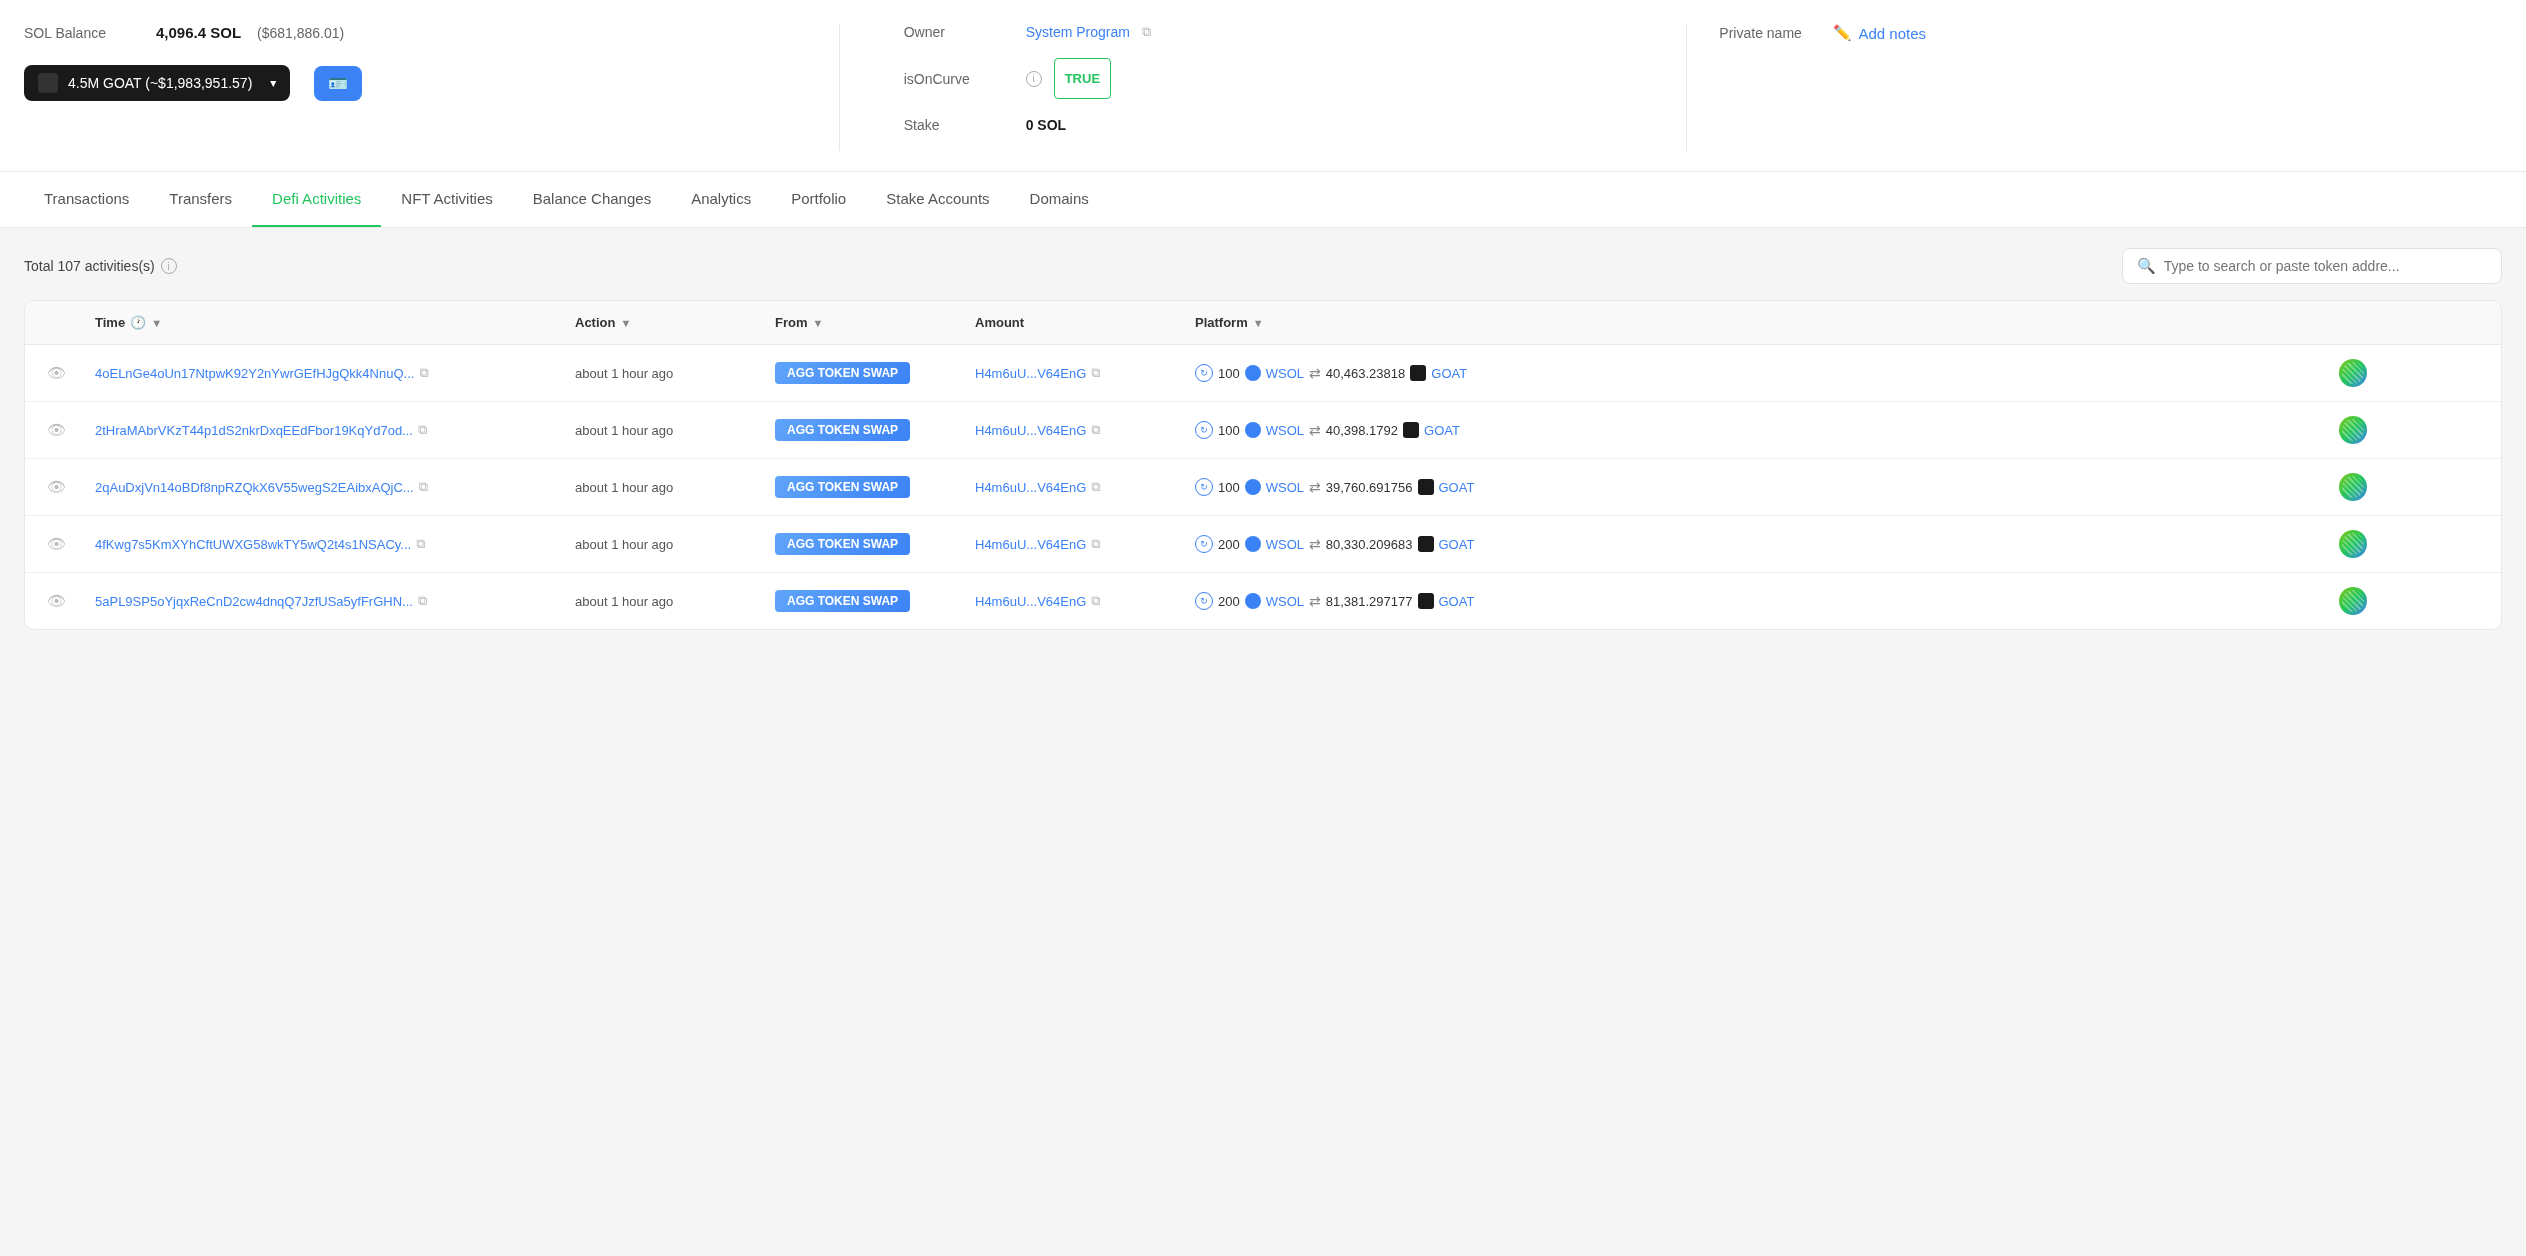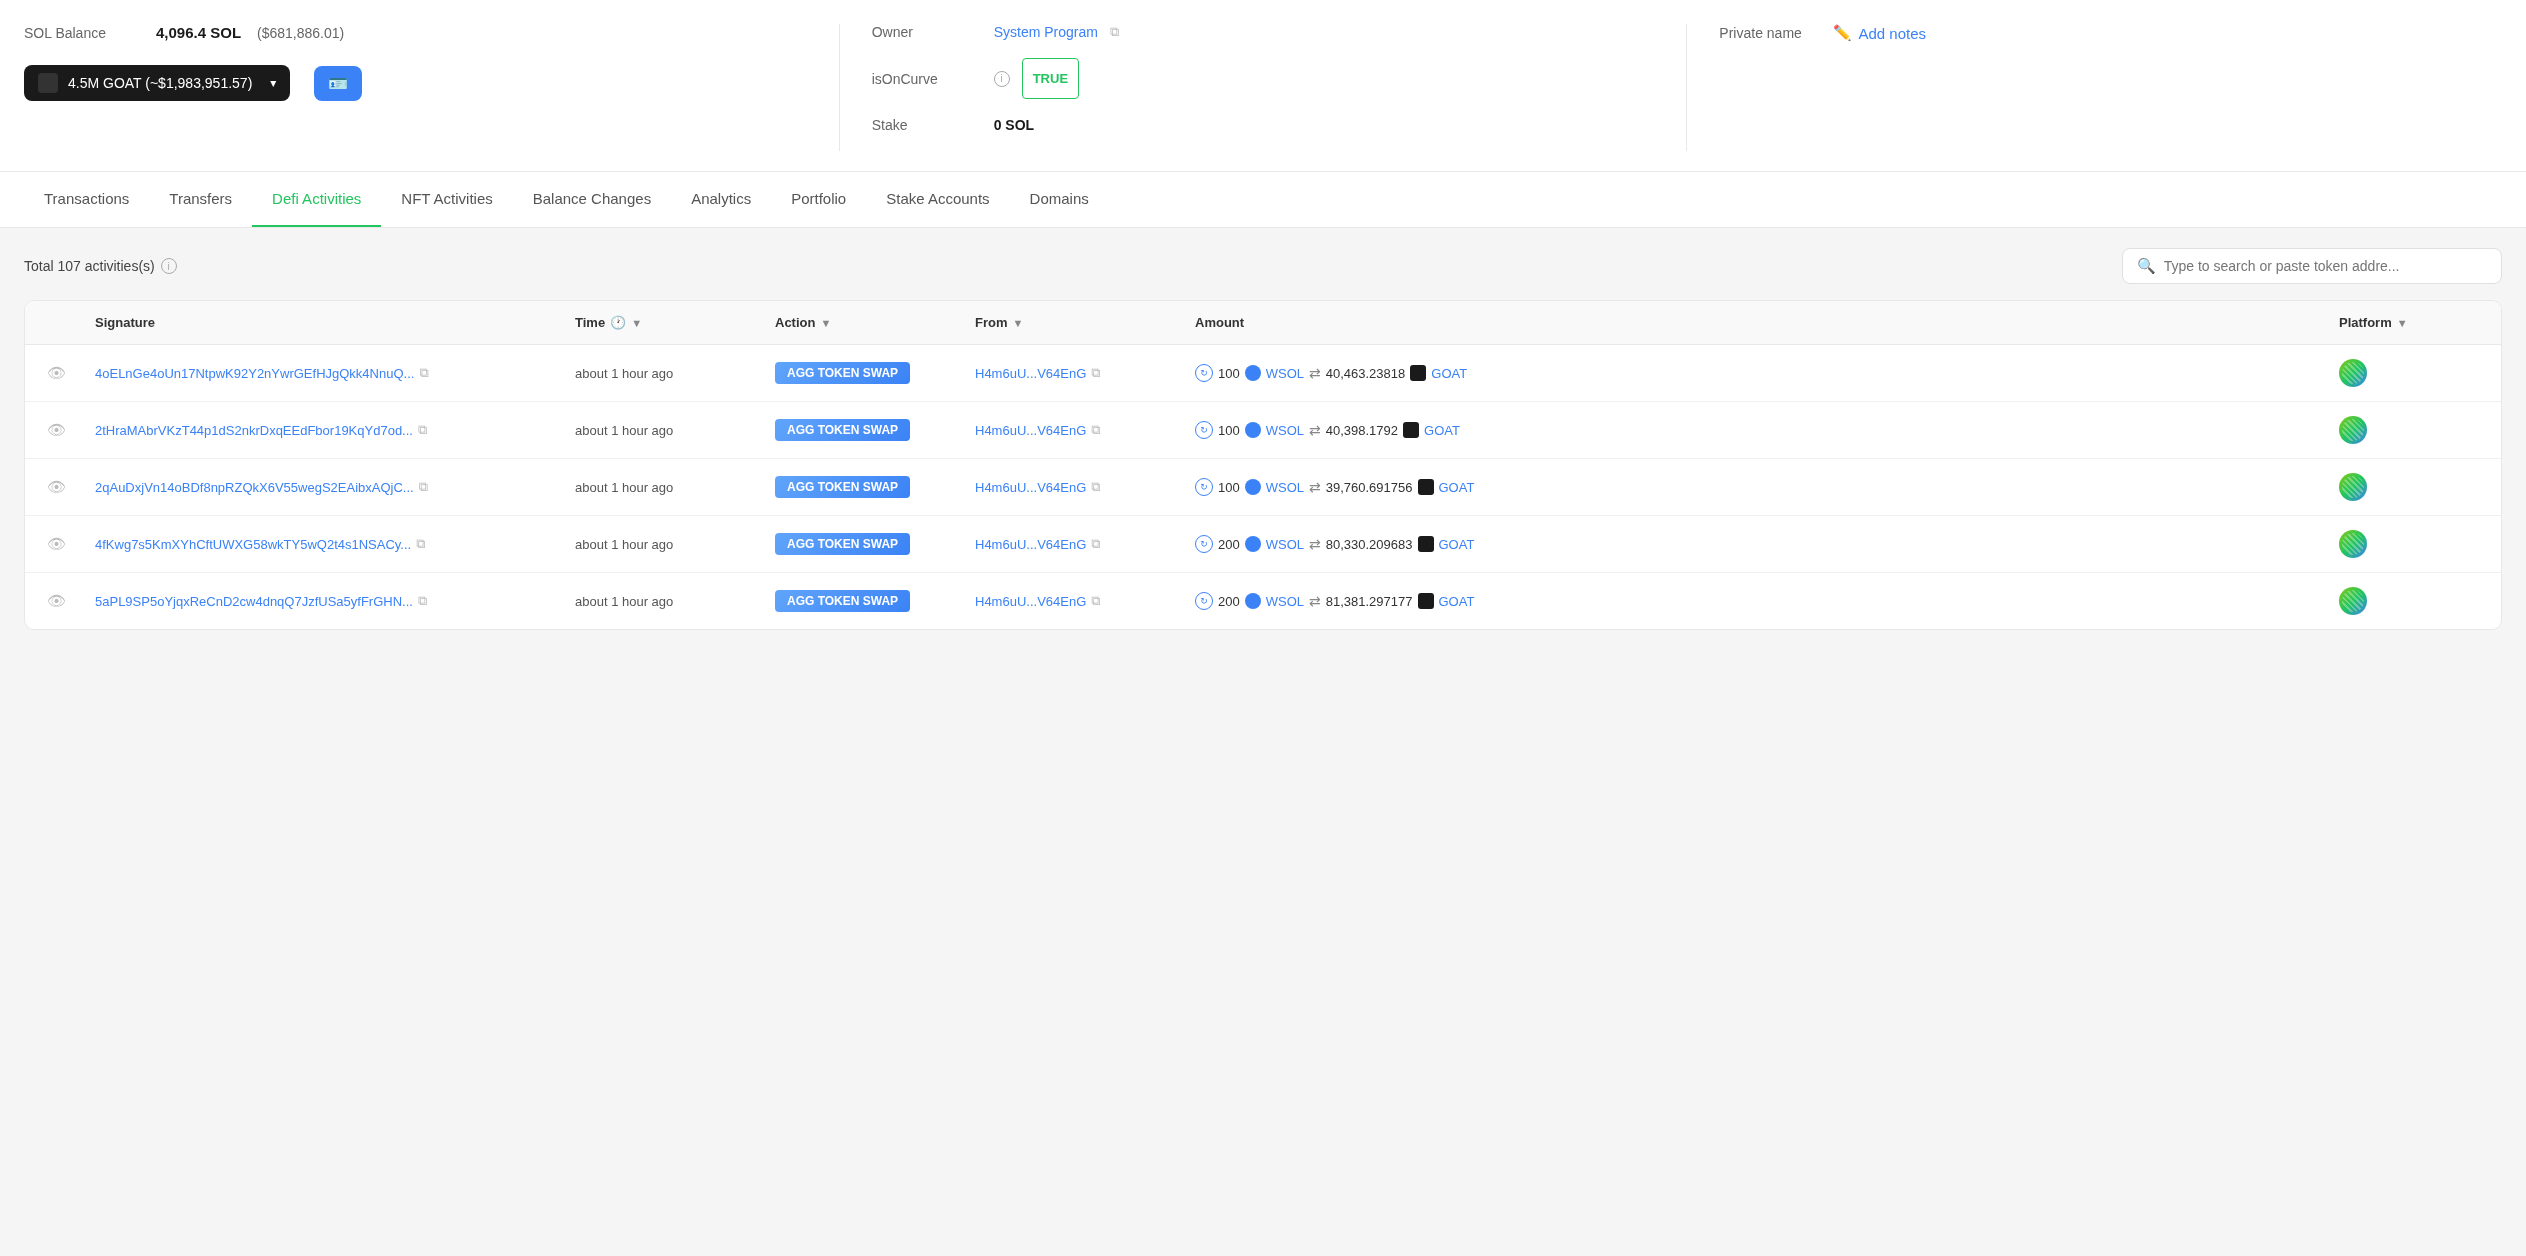--- a/index.html
+++ b/index.html
@@ -77,20 +77,21 @@
       display: flex;
       align-items: center;
       margin-bottom: 18px;
       gap: 12px;
     }
 
     .info-label {
       color: #666;
       min-width: 110px;
       font-size: 14px;
+      margin-left: 32px;
     }
 
     .info-value {
       font-weight: 600;
       font-size: 14px;
     }
 
     .link-blue {
       color: #3b82f6;
       text-decoration: none;
@@ -493,23 +494,20 @@
       <span class="search-icon">🔍</span>
       <input class="search-input" placeholder="Type to search or paste token addre..." style="">
     </div>
   </div>
 
   <div class="data-table">
 
     <div class="table-head">
       <div class="th"></div>
       <div class="th">
-        <span>Signature</span>
-      </div>
-      <div class="th">
         <span>Time</span>
         <span style="font-size:13px;color:#888;">🕐</span>
         <span class="filter-icon">▼</span>
       </div>
       <div class="th">
         <span>Action</span>
         <span class="filter-icon">▼</span>
       </div>
       <div class="th">
         <span>From</span>

